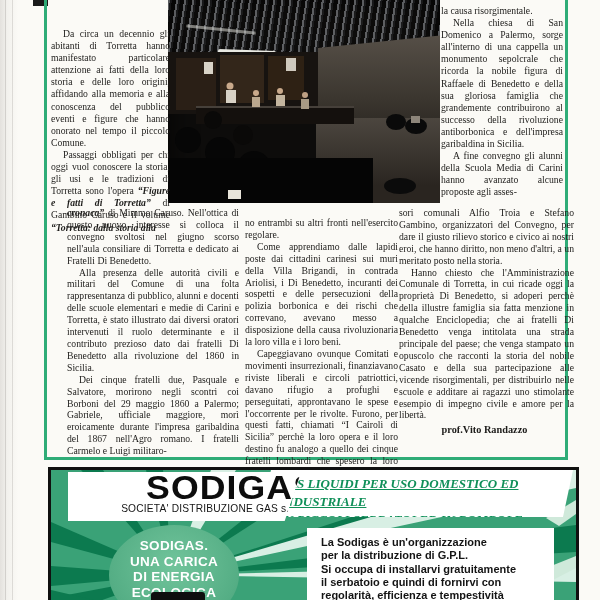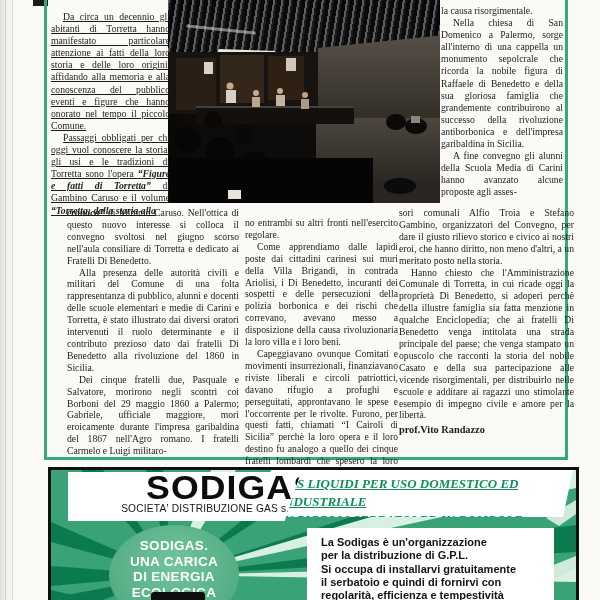--- a/index.html
+++ b/index.html
@@ -16,27 +16,27 @@
 
   
   #article-box{left:44px;top:-8px;width:518px;height:462px;border:3px solid #2fac77;background:transparent;}
 
   
   .col{color:#1d1c1a;text-align:justify;}
   .para{margin:0;}
   .para.ind{text-indent:12px;}
   .coltop{font-size:9.7px;line-height:12.1px;}
   .colbot{font-size:9.7px;line-height:11.9px;margin-left:12px;}
-  #col1-top{left:51px;top:11px;width:119px;text-decoration:underline;}
+  #col1-top{left:51px;top:28px;width:119px;}
   #col3-top{left:441px;top:5px;width:122px;}
   #col1-bot{left:55px;top:207px;width:172px;}
   #col2{left:233px;top:217px;width:153px;}
   #col3-bot{left:387px;top:207px;width:175px;}
   .bi{font-weight:bold;font-style:italic;}
-  #byline{margin-top:3px;text-align:left;font-weight:bold;font-size:10.3px;padding-right:4px;}
+  #byline{margin-top:3px;text-align:center;font-weight:bold;font-size:10.3px;padding-right:4px;}
 
   
   #photo{left:168px;top:0;width:272px;height:203px;background:#0d0c0b;overflow:hidden;
     box-shadow:inset 0 0 28px rgba(0,0,0,.8);}
   #ceiling{position:absolute;left:0;top:0;width:272px;height:110px;
     background:repeating-linear-gradient(99deg,rgba(205,210,218,.42) 0 2px,rgba(95,100,110,.18) 2px 4px,rgba(12,12,14,.06) 4px 8px);
     clip-path:polygon(0 0,100% 0,100% 44%,0 92%);}
   .lightbar{position:absolute;background:#e9e9e2;filter:blur(.6px);border-radius:2px;}
   #wallband{position:absolute;left:0;top:52px;width:272px;height:62px;background:#171310;}
   .patch{position:absolute;}

